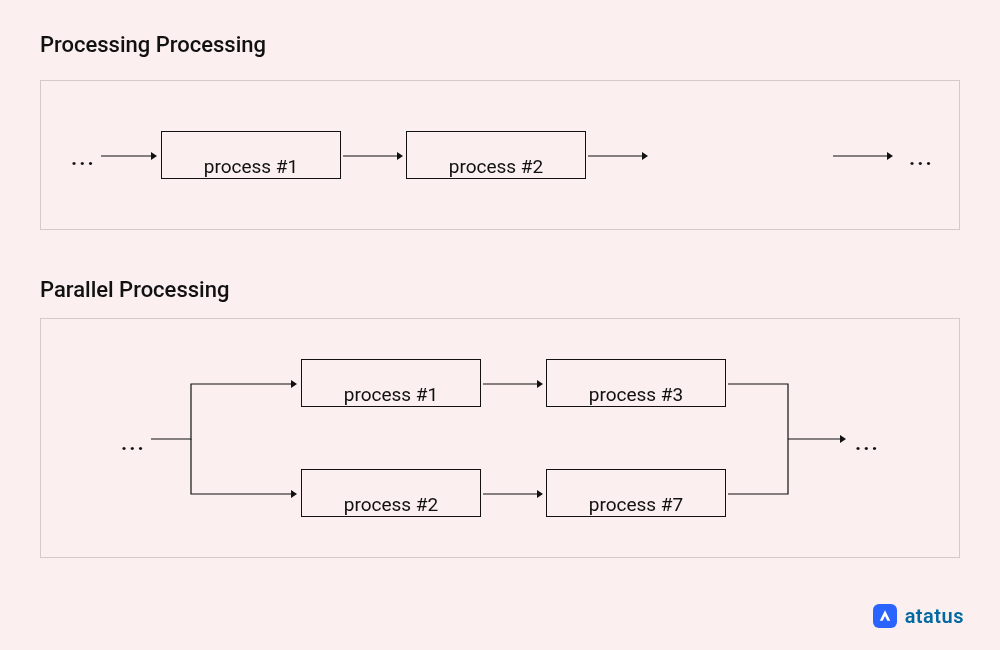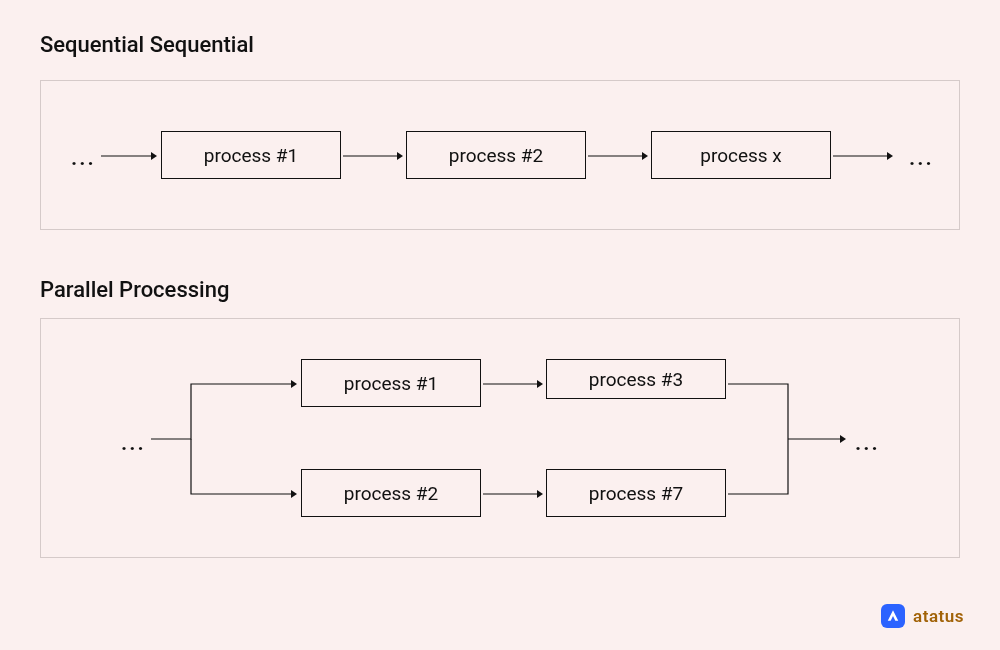--- a/index.html
+++ b/index.html
@@ -20,21 +20,21 @@
   .panel {
     position: absolute;
     border: 1px solid #d5cac9;
     background: transparent;
   }
   .proc-box {
     position: absolute;
     border: 1px solid #111;
     background: transparent;
     display: flex;
-    align-items: center;
+    align-items: flex-end;
     justify-content: center;
     font-size: 19px;
   }
   .ellipsis {
     position: absolute;
     font-size: 22px;
     font-weight: 600;
     letter-spacing: 2px;
     line-height: 1;
   }
@@ -46,39 +46,39 @@
   .arrow-head { fill: #111; }
   .brand {
     position: absolute;
     right: 36px;
     bottom: 22px;
     display: flex;
     align-items: center;
     gap: 8px;
   }
   .brand-text {
-    font-size: 17px;
+    font-size: 20px;
     font-weight: 600;
-    color: #a16207;
+    color: #0369a1;
     letter-spacing: 0.5px;
   }
   .brand-icon {
     width: 24px;
     height: 24px;
     background: #2b63ff;
     border-radius: 6px;
     display: flex;
     align-items: center;
     justify-content: center;
   }
 </style>
 </head>
 <body>
 
-<div class="section-title" style="left:40px; top:32px;">Sequential Sequential</div>
+<div class="section-title" style="left:40px; top:32px;">Processing Processing</div>
 
 <div class="panel" style="left:40px; top:80px; width:920px; height:150px;">
 
   <span class="ellipsis" style="left:30px; top:66px;">...</span>
 
   <svg class="arrow" style="left:60px; top:70px; width:56px; height:10px;">
     <line class="arrow-line" x1="0" y1="5" x2="50" y2="5"></line>
     <polygon class="arrow-head" points="50,1 56,5 50,9"></polygon>
   </svg>
 
@@ -93,23 +93,20 @@
 
   <div class="proc-box" style="left:365px; top:50px; width:180px; height:48px;">
     <span>process #2</span>
   </div>
 
   <svg class="arrow" style="left:547px; top:70px; width:60px; height:10px;">
     <line class="arrow-line" x1="0" y1="5" x2="54" y2="5"></line>
     <polygon class="arrow-head" points="54,1 60,5 54,9"></polygon>
   </svg>
 
-  <div class="proc-box" style="left:610px; top:50px; width:180px; height:48px;">
-    <span>process x</span>
-  </div>
 
   <svg class="arrow" style="left:792px; top:70px; width:60px; height:10px;">
     <line class="arrow-line" x1="0" y1="5" x2="54" y2="5"></line>
     <polygon class="arrow-head" points="54,1 60,5 54,9"></polygon>
   </svg>
 
   <span class="ellipsis" style="left:868px; top:66px;">...</span>
 </div>
 
 <div class="section-title" style="left:40px; top:270px;margin-top:7px;">Parallel Processing</div>
@@ -125,21 +122,21 @@
     <polygon class="arrow-head" points="140,126 146,130 140,134"></polygon>
   </svg>
 
   <div class="proc-box" style="left:260px; top:40px; width:180px; height:48px;">
     <span>process #1</span>
   </div>
   <svg class="arrow" style="left:442px; top:60px; width:60px; height:10px;">
     <line class="arrow-line" x1="0" y1="5" x2="54" y2="5"></line>
     <polygon class="arrow-head" points="54,1 60,5 54,9"></polygon>
   </svg>
-  <div class="proc-box" style="left:505px; top:40px; width:180px; height:40px;">
+  <div class="proc-box" style="left:505px; top:40px; width:180px; height:48px;">
     <span>process #3</span>
   </div>
 
   <div class="proc-box" style="left:260px; top:150px; width:180px; height:48px;">
     <span>process #2</span>
   </div>
   <svg class="arrow" style="left:442px; top:170px; width:60px; height:10px;">
     <line class="arrow-line" x1="0" y1="5" x2="54" y2="5"></line>
     <polygon class="arrow-head" points="54,1 60,5 54,9"></polygon>
   </svg>

